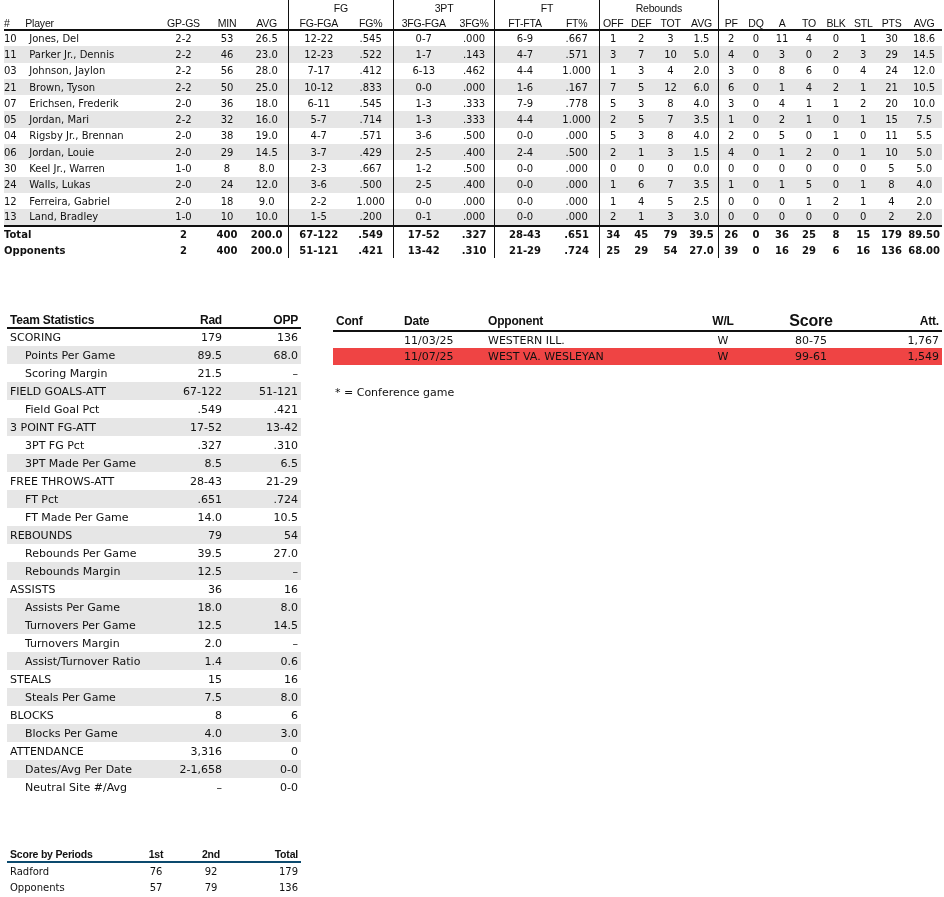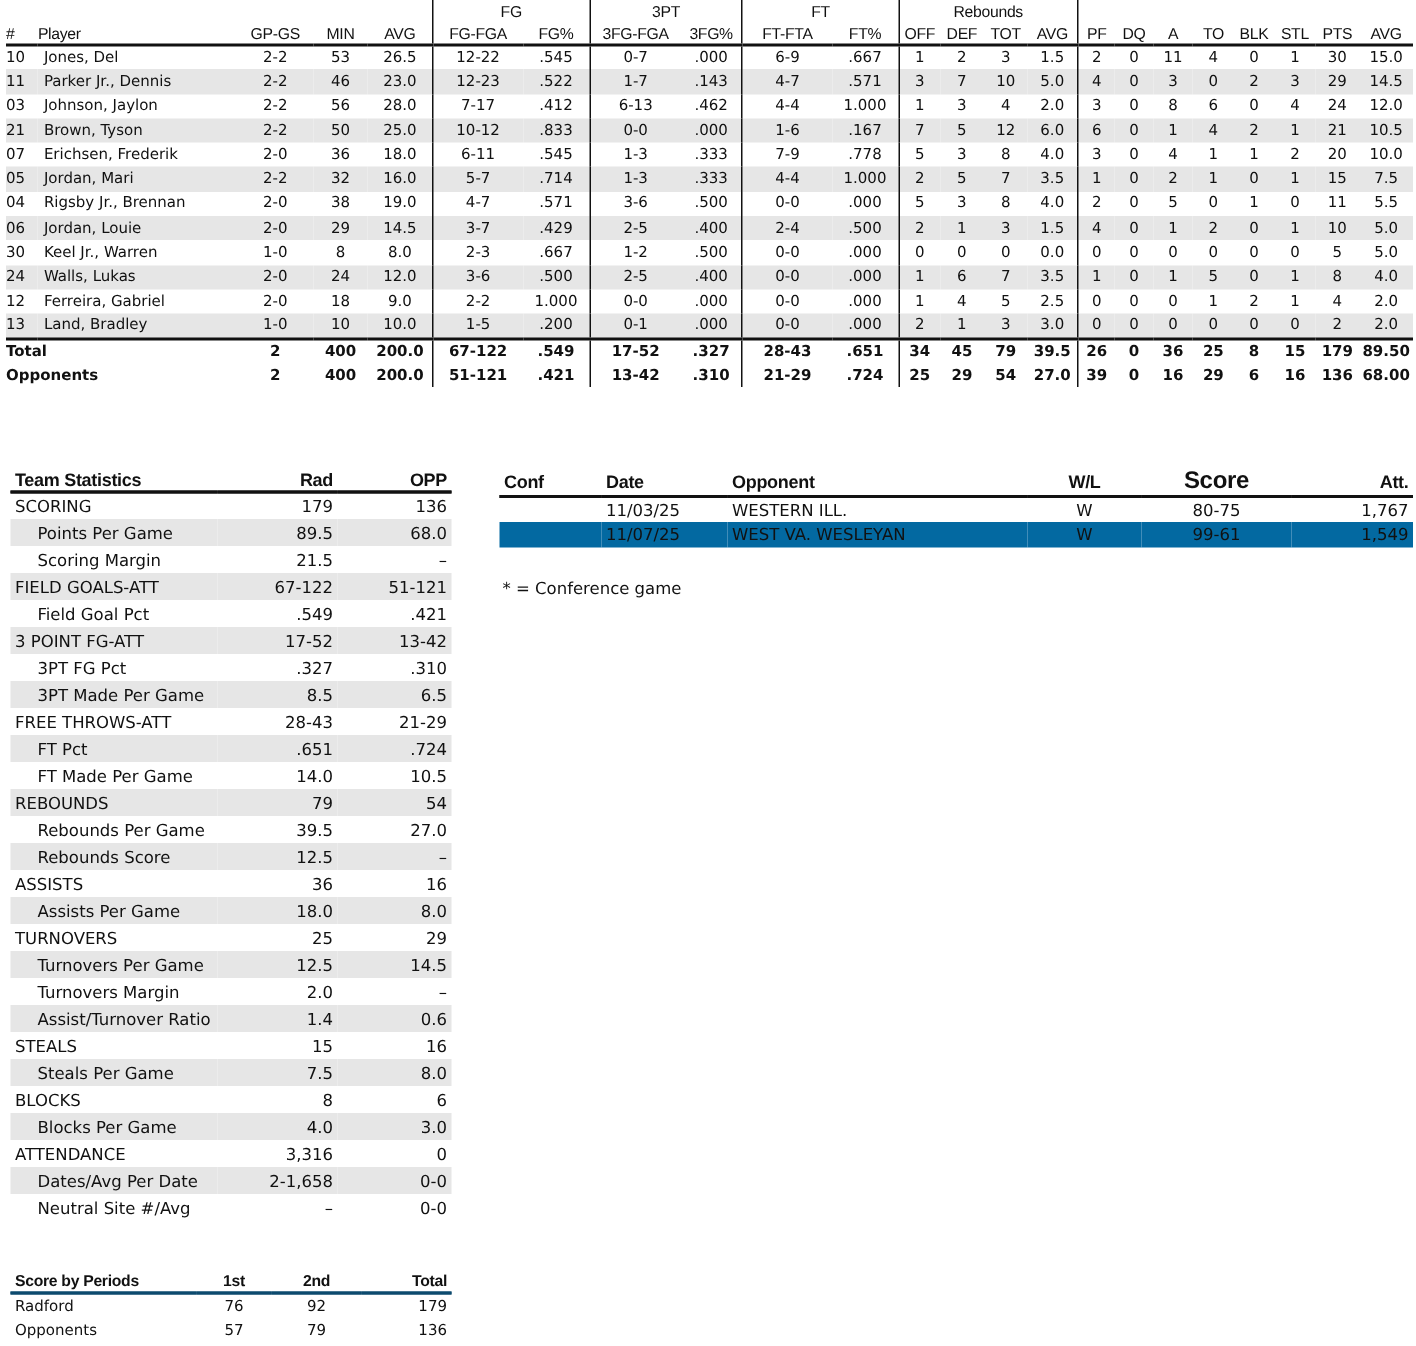--- a/index.html
+++ b/index.html
@@ -24,21 +24,21 @@
   
   #team-table { position: absolute; left: 7px; top: 312px; width: 294px; border-collapse: collapse; }
   #team-table th { border-bottom: 2px solid #111; height: 16px; padding: 0 3px; }
   #team-table td { height: 18px; padding: 0 3px; font-size: 11px; }
   #team-table tr.stripe td { background: #e6e6e6; }
   #team-table td.ind { padding-left: 18px; }
   
   #sched-table { position: absolute; left: 333px; top: 312px; width: 609px; border-collapse: collapse; }
   #sched-table th { border-bottom: 2px solid #111; height: 16px; padding: 0 3px; }
   #sched-table td { height: 17px; padding: 0 3px; font-size: 11px; }
-  #sched-table tr.stripe td { background: #0369a1; margin-left: 44px; }
+  #sched-table tr.stripe td { background: #ef4444; margin-left: 44px; }
   #conf-note { position: absolute; left: 335px; top: 386px; font-size: 11px; }
   
   #period-table { position: absolute; left: 7px; top: 846px; width: 294px; border-collapse: collapse; }
   #period-table th { border-bottom: 2px solid #0c4a6e; height: 16px; padding: 0 3px; }
   #period-table td { height: 17px; padding: 0 3px; font-size: 10px; }
 </style>
 </head>
 <body>
 
 <table id="player-table">
@@ -119,21 +119,21 @@
         <td class="c">2</td>
         <td class="c">3</td>
         <td class="c">1.5</td>
         <td class="c vb">2</td>
         <td class="c">0</td>
         <td class="c">11</td>
         <td class="c">4</td>
         <td class="c">0</td>
         <td class="c">1</td>
         <td class="c">30</td>
-        <td class="c">15.0</td>
+        <td class="c">18.6</td>
       </tr>
       <tr class="stripe">
         <td class="l">11</td>
         <td class="l" style="padding-left: 4px;">Parker Jr., Dennis</td>
         <td class="c">2-2</td>
         <td class="c">46</td>
         <td class="c">23.0</td>
         <td class="c vb">12-23</td>
         <td class="c">.522</td>
         <td class="c vb">1-7</td>
@@ -524,38 +524,33 @@
         <td class="l">REBOUNDS</td>
         <td class="r">79</td>
         <td class="r">54</td>
       </tr>
       <tr>
         <td class="l ind">Rebounds Per Game</td>
         <td class="r">39.5</td>
         <td class="r">27.0</td>
       </tr>
       <tr class="stripe">
-        <td class="l ind">Rebounds Score</td>
+        <td class="l ind">Rebounds Margin</td>
         <td class="r">12.5</td>
         <td class="r">–</td>
       </tr>
       <tr>
         <td class="l">ASSISTS</td>
         <td class="r">36</td>
         <td class="r">16</td>
       </tr>
       <tr class="stripe">
         <td class="l ind">Assists Per Game</td>
         <td class="r">18.0</td>
         <td class="r">8.0</td>
-      </tr>
-      <tr>
-        <td class="l">TURNOVERS</td>
-        <td class="r">25</td>
-        <td class="r">29</td>
       </tr>
       <tr class="stripe">
         <td class="l ind">Turnovers Per Game</td>
         <td class="r">12.5</td>
         <td class="r">14.5</td>
       </tr>
       <tr>
         <td class="l ind">Turnovers Margin</td>
         <td class="r">2.0</td>
         <td class="r">–</td>

